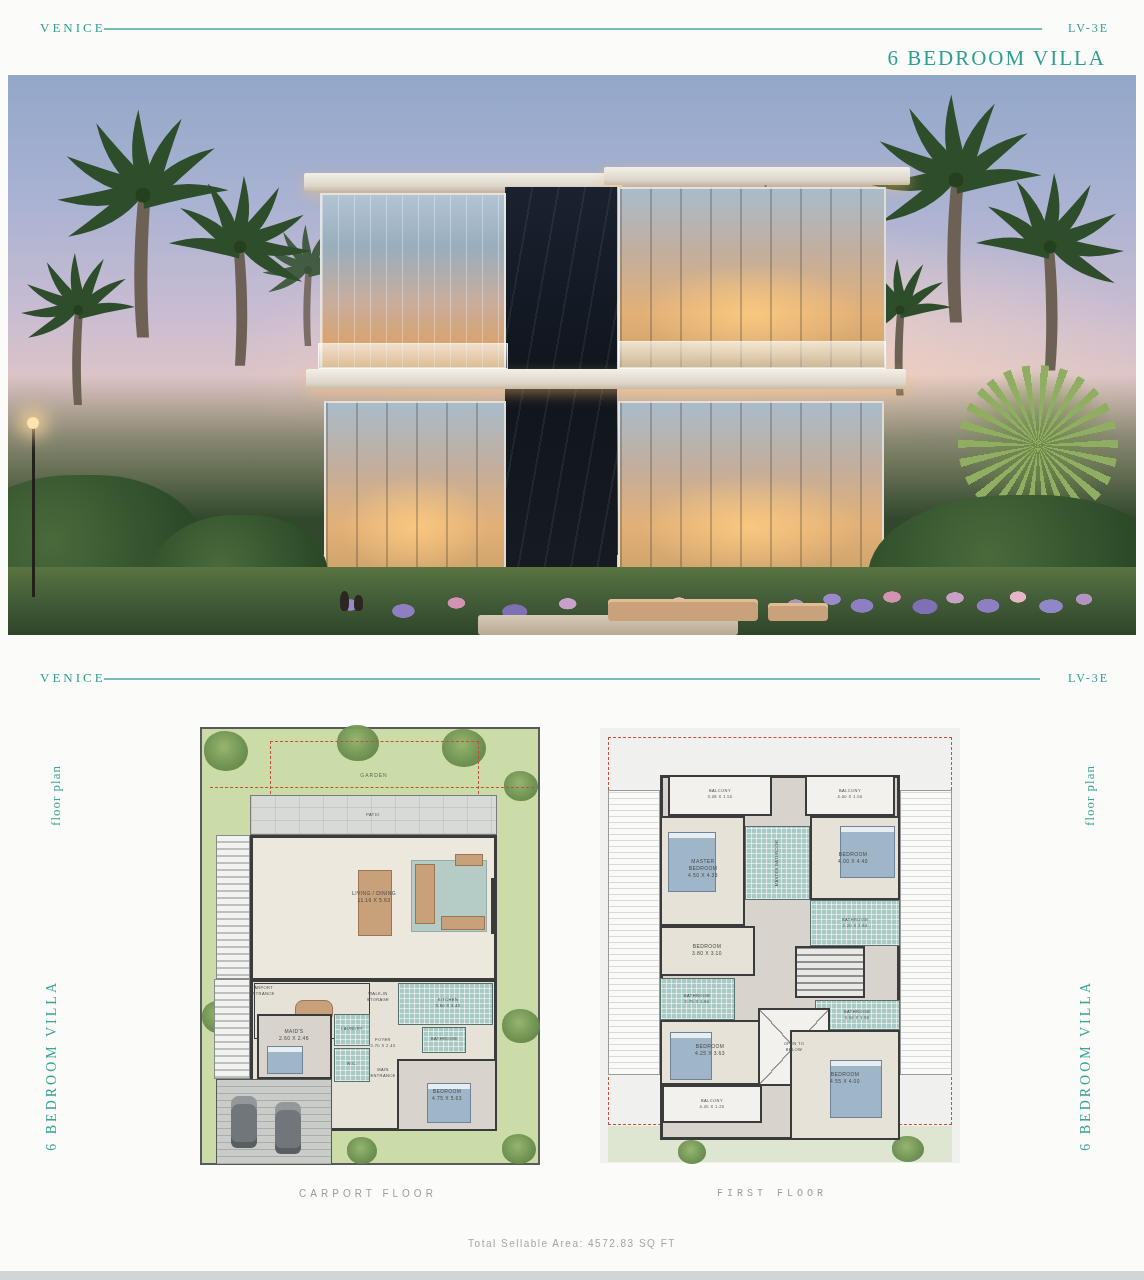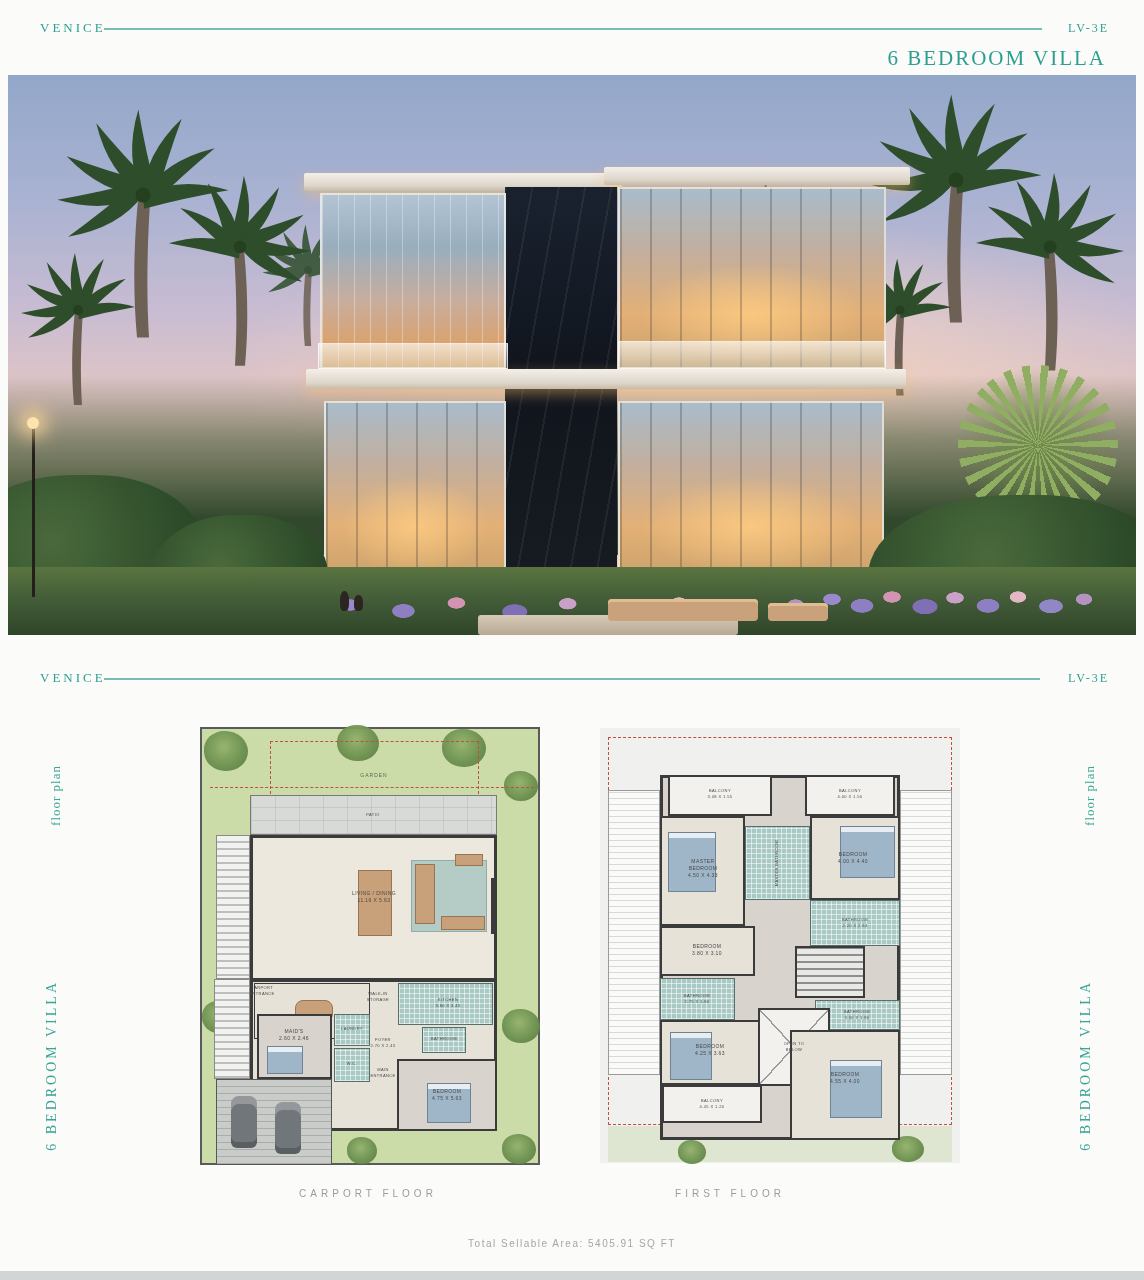--- a/index.html
+++ b/index.html
@@ -386,16 +386,16 @@
 3.00 X 1.80</div>
     <div class="rlabel" style="left:110px; top:322px;">BEDROOM
 4.25 X 3.63</div>
     <div class="rlabel" style="left:245px; top:350px;">BEDROOM
 4.55 X 4.00</div>
     <div class="rlabel xs" style="left:112px; top:376px;">BALCONY
 4.45 X 1.20</div>
   </div>
 
   <div class="caption" style="left:368px; top:1188px;">CARPORT FLOOR</div>
-  <div class="caption" style="left:730px; top:1188px;">FIRST FLOOR</div>
-  <div class="footer-area">Total Sellable Area: 5405.91 SQ FT</div>
+  <div class="caption" style="left:772px; top:1188px;font-family:Liberation Mono, monospace;">FIRST FLOOR</div>
+  <div class="footer-area">Total Sellable Area: 4572.83 SQ FT</div>
   <div class="bottom-strip"></div>
 </div>
 
 </body></html>

